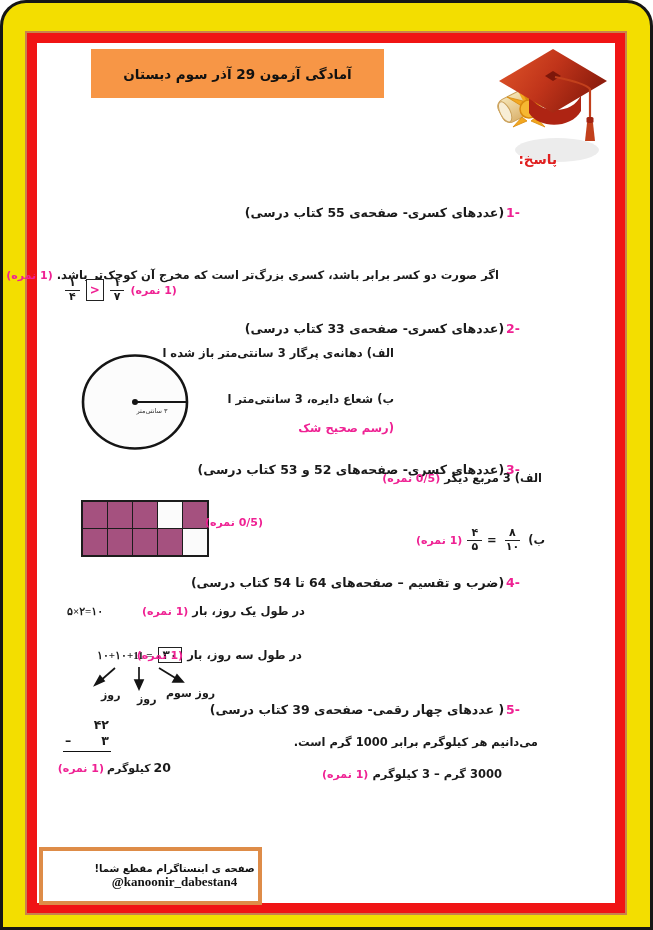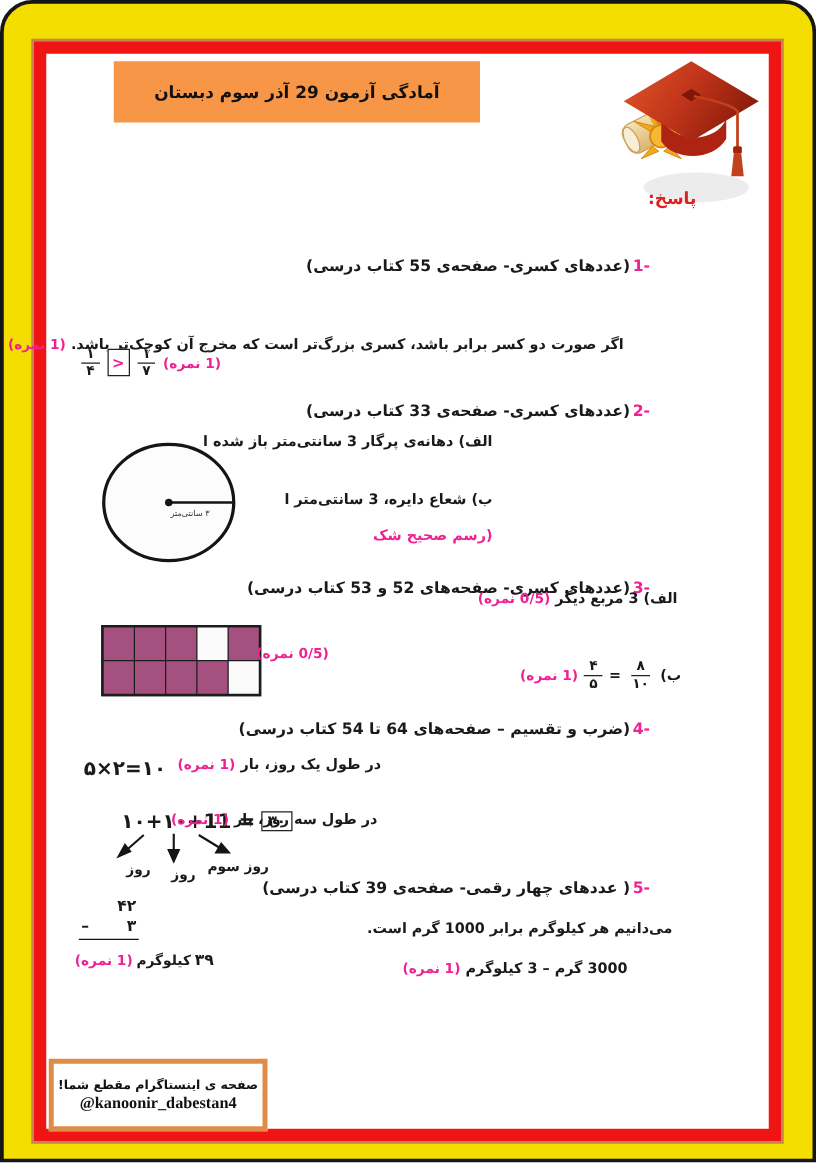--- a/index.html
+++ b/index.html
@@ -47,34 +47,35 @@
     width:16px;height:20px;border:1.3px solid #222;display:flex;align-items:center;justify-content:center;
     color:var(--pink);font-weight:bold;font-size:12px;background:#fff;
   }
   .flexrow{display:flex;align-items:center;}
   .grid{
     display:grid;grid-template-columns:repeat(5,24px);grid-auto-rows:26px;
     border:2px solid #1c1c1c;width:max-content;background:#1c1c1c;gap:1px;
   }
   .gcell{background:var(--purple);}
   .gcell.white{background:#fbfbfb;}
-  .eq{font-size:16px;font-weight:bold;color:var(--ink);direction:ltr;unicode-bidi:embed;letter-spacing:1px;}
+  .eq{font-size:11px;font-weight:bold;color:var(--ink);direction:ltr;unicode-bidi:embed;letter-spacing:1px;font-family:Liberation Serif, serif;}
   .val-box{border:1.3px solid #222;padding:0 4px;font-size:12px;font-weight:bold;color:var(--ink);direction:ltr;background:#fff;}
   .arrow-label{position:absolute;font-size:11px;font-weight:bold;color:var(--ink);direction:rtl;}
   .sub-block{left:60px;top:714px;width:52px;font-size:12.5px;font-weight:bold;color:var(--ink);}
   .sub-row1{text-align:right;padding-right:6px;direction:ltr;}
   .sub-row2{display:flex;justify-content:space-between;padding:1px 6px 0 2px;direction:ltr;}
   .sub-line{width:48px;border-top:1.6px solid #111;margin-top:3px;}
   .sub-result{left:56px;top:757px;width:112px;display:flex;direction:rtl;align-items:baseline;gap:3px;}
   .sub-res-num{font-size:12.5px;font-weight:bold;color:var(--ink);}
   .sub-res-unit{font-size:11px;font-weight:bold;color:var(--ink);}
   .footer-box{
     left:36px;top:844px;width:167px;height:50px;border:4px solid var(--fborder);
     background:#fff;display:flex;flex-direction:column;align-items:center;justify-content:center;
     box-sizing:content-box;
+    padding-left:48px;
   }
   .footer-line1{font-size:10px;font-weight:bold;color:#111;direction:rtl;}
   .footer-line2{font-size:13px;font-weight:bold;color:#111;font-family:"Liberation Serif",serif;direction:ltr;}
 </style>
 </head>
 <body>
 
 <div class="canvas">
   <div class="frame"></div>
 
@@ -229,21 +230,21 @@
   </div>
   <div class="abs sub-block">
     <div class="sub-row1">۴۲</div>
     <div class="sub-row2">
       <span>–</span>
       <span>۳</span>
     </div>
     <div class="sub-line"></div>
   </div>
   <div class="abs sub-result">
-    <span class="sub-res-num">۳۹</span>
+    <span class="sub-res-num">20</span>
     <span class="sub-res-unit">کیلوگرم</span>
     <span class="score">(1 نمره)</span>
   </div>
 
   <div class="abs footer-box">
     <div class="footer-line1">صفحه ی اینستاگرام مقطع شما!</div>
     <div class="footer-line2">@kanoonir_dabestan4</div>
   </div>
 </div>
 

